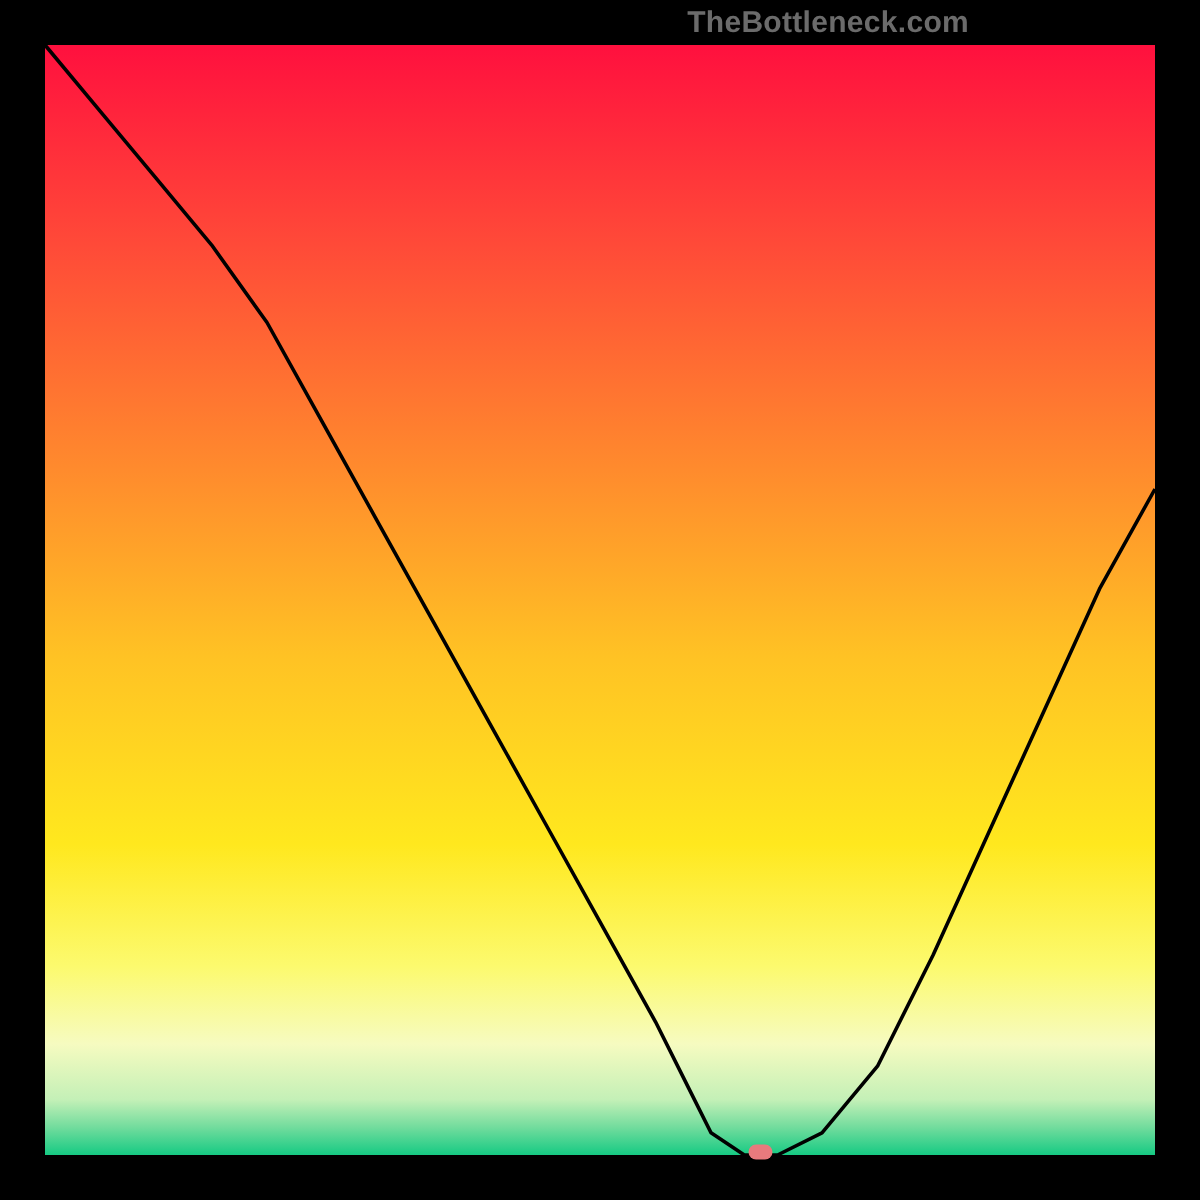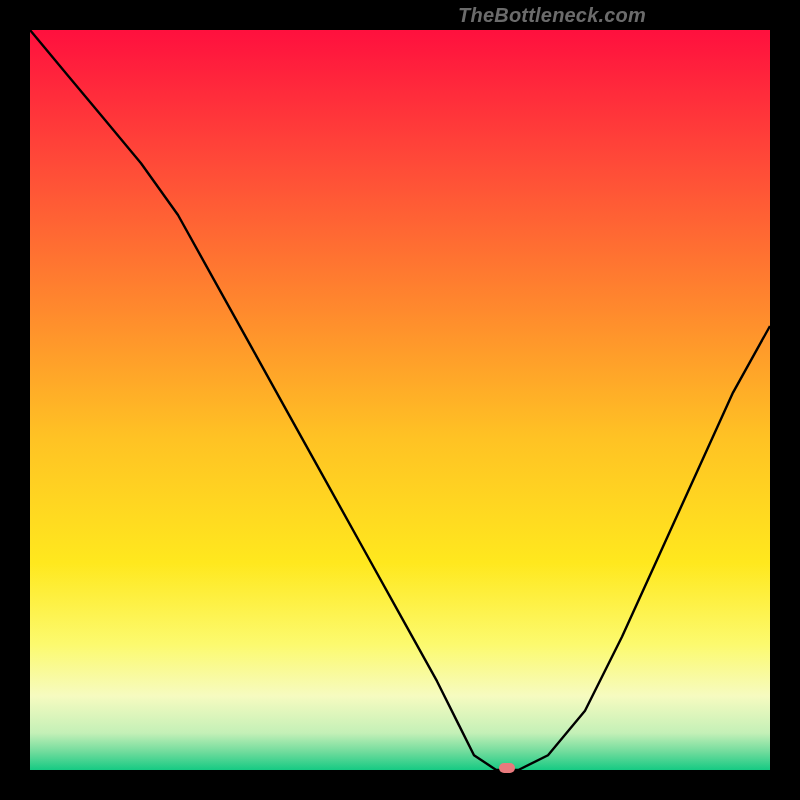--- a/index.html
+++ b/index.html
@@ -7,21 +7,20 @@
     padding: 0;
     width: 800px;
     height: 800px;
     background: #000000;
     overflow: hidden;
   }
   .container {
     position: relative;
     width: 658px;
     height: 800px;
-    font-style: italic;
   }
   .watermark {
     position: absolute;
     top: 4px;
     right: 12px;
     font-family: Arial, Helvetica, sans-serif;
     font-size: 20px;
     font-weight: bold;
     color: #6b6b6b;
     letter-spacing: 0.2px;

